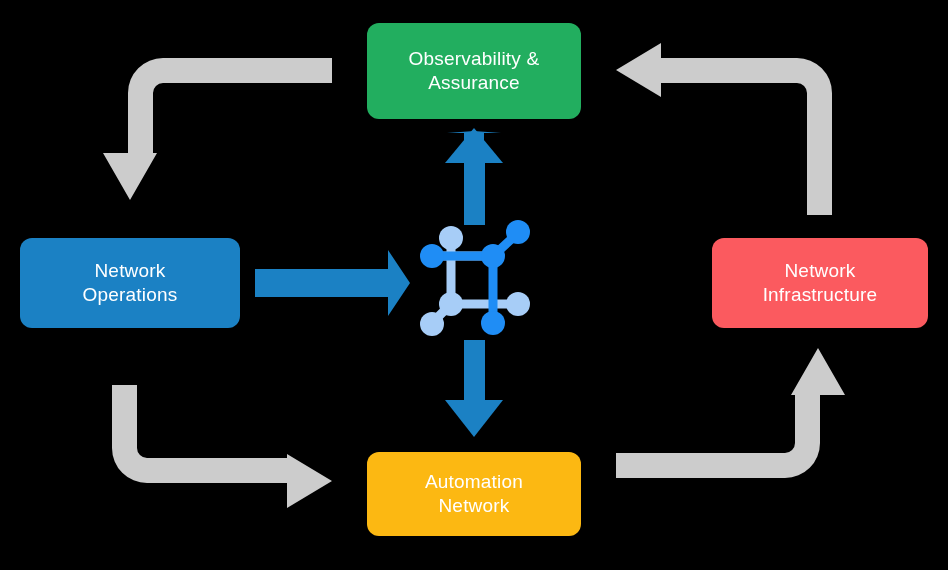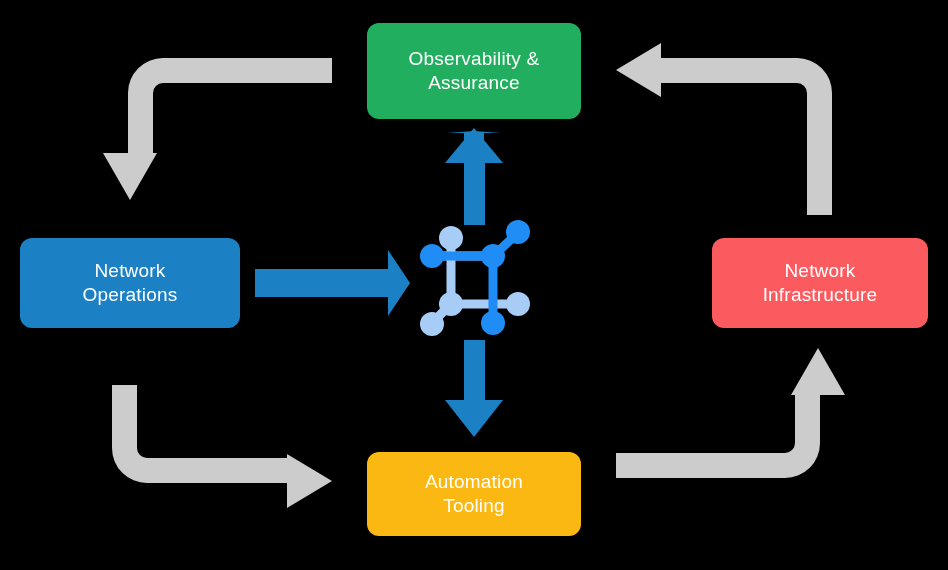--- a/index.html
+++ b/index.html
@@ -138,15 +138,15 @@
   <div class="node-box" id="box-observability" style="background: rgb(34, 174, 95);">Observability &amp;
 Assurance</div>
 
   <div class="node-box" id="box-network-operations" style="background: rgb(27, 129, 196);">Network
 Operations</div>
 
   <div class="node-box" id="box-network-infrastructure" style="background: rgb(251, 90, 95);">Network
 Infrastructure</div>
 
   <div class="node-box" id="box-automation-tooling" style="background: rgb(252, 184, 18);">Automation
-Tooling</div>
+Network</div>
 
 </div>
 
 </body></html>

